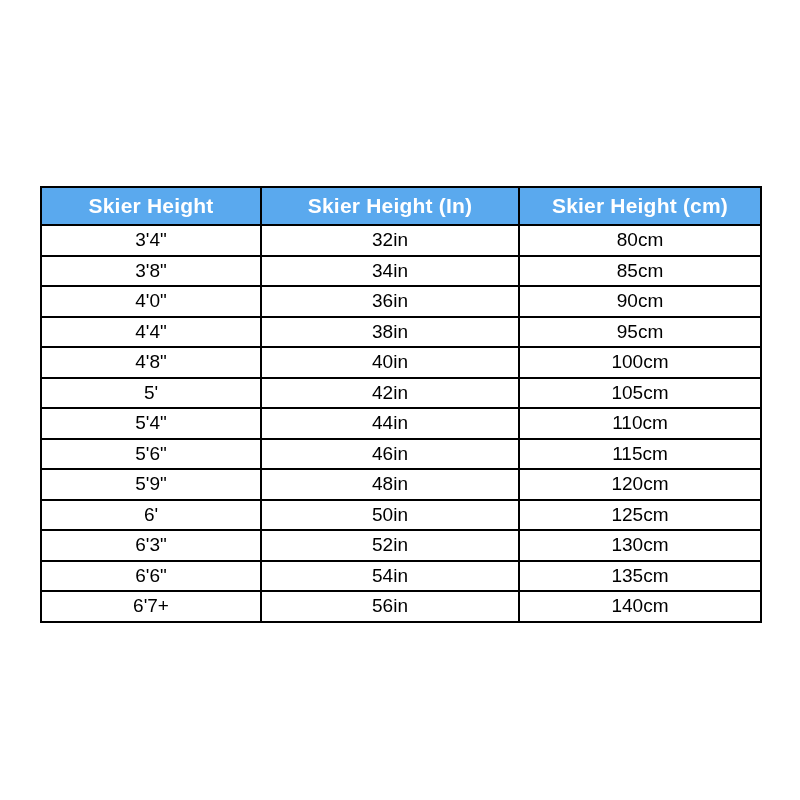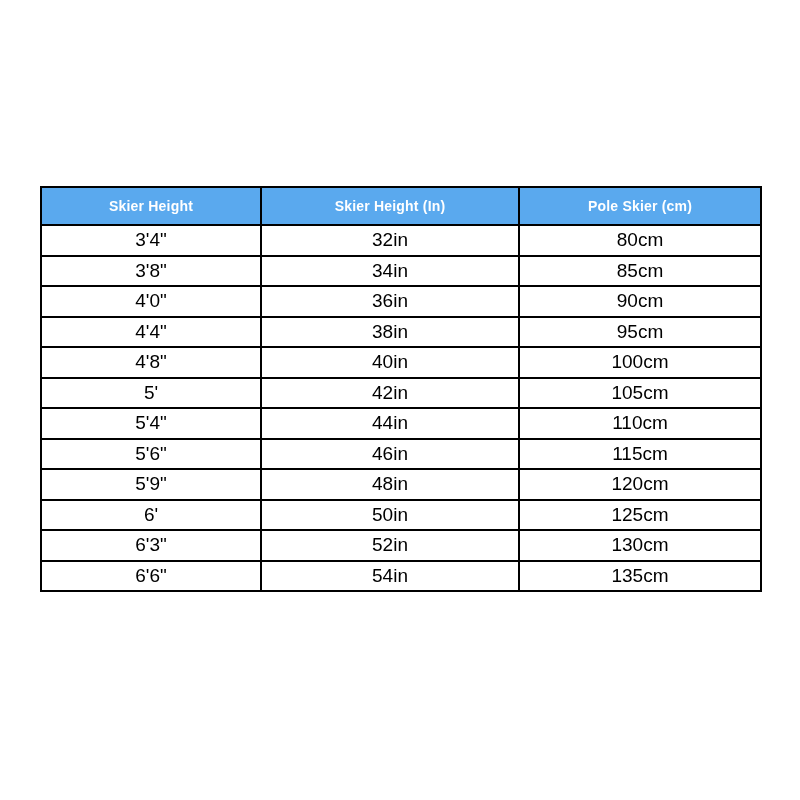--- a/index.html
+++ b/index.html
@@ -27,21 +27,21 @@
   }
   table.size-chart th,
   table.size-chart td {
     border: 2px solid #000000;
     text-align: center;
     color: #000000;
   }
   table.size-chart thead th {
     background: #5aa9ee;
     color: #ffffff;
-    font-size: 14px;
+    font-size: 21px;
     font-weight: bold;
     height: 36px;
     line-height: 36px;
     padding: 0;
     letter-spacing: 0.2px;
   }
   table.size-chart tbody td {
     background: #ffffff;
     font-size: 19px;
     font-weight: normal;
@@ -60,21 +60,21 @@
   <table class="size-chart">
     <colgroup>
       <col class="c1">
       <col class="c2">
       <col class="c3">
     </colgroup>
     <thead>
       <tr>
         <th>Skier Height</th>
         <th>Skier Height (In)</th>
-        <th>Pole Skier (cm)</th>
+        <th>Skier Height (cm)</th>
       </tr>
     </thead>
     <tbody>
       <tr>
         <td>3'4"</td>
         <td>32in</td>
         <td>80cm</td>
       </tr>
       <tr>
         <td>3'8"</td>
@@ -124,15 +124,20 @@
       <tr>
         <td>6'3"</td>
         <td>52in</td>
         <td>130cm</td>
       </tr>
       <tr>
         <td>6'6"</td>
         <td>54in</td>
         <td>135cm</td>
       </tr>
+      <tr>
+        <td>6'7+</td>
+        <td>56in</td>
+        <td>140cm</td>
+      </tr>
     </tbody>
   </table>
 </div>
 
 </body></html>

